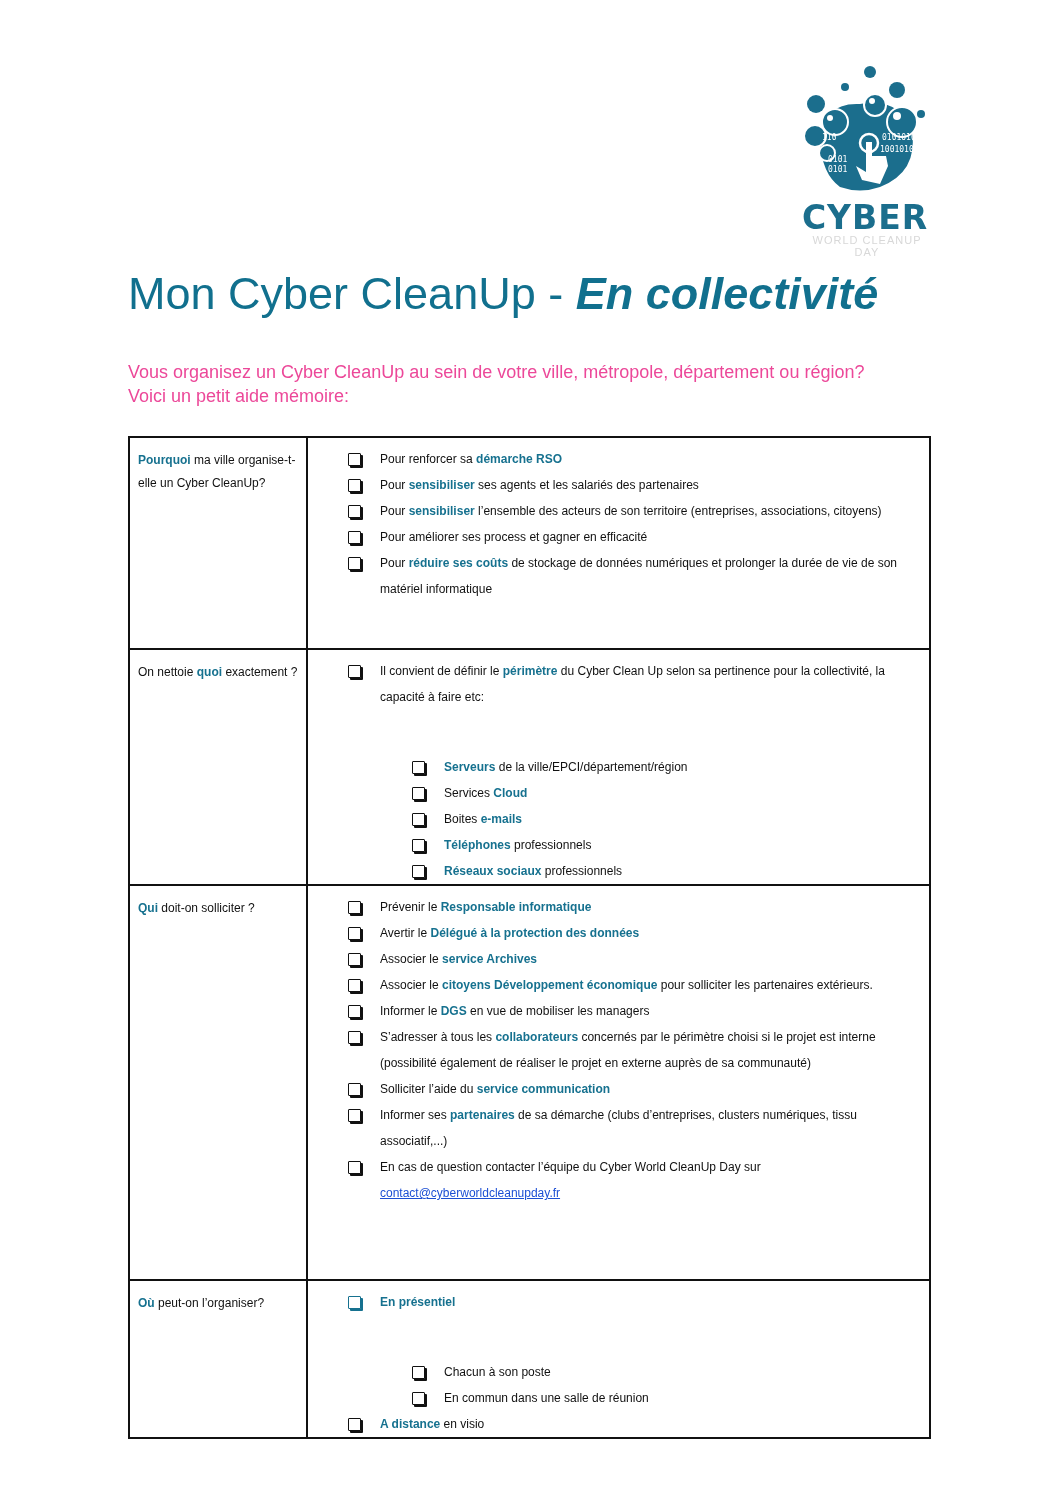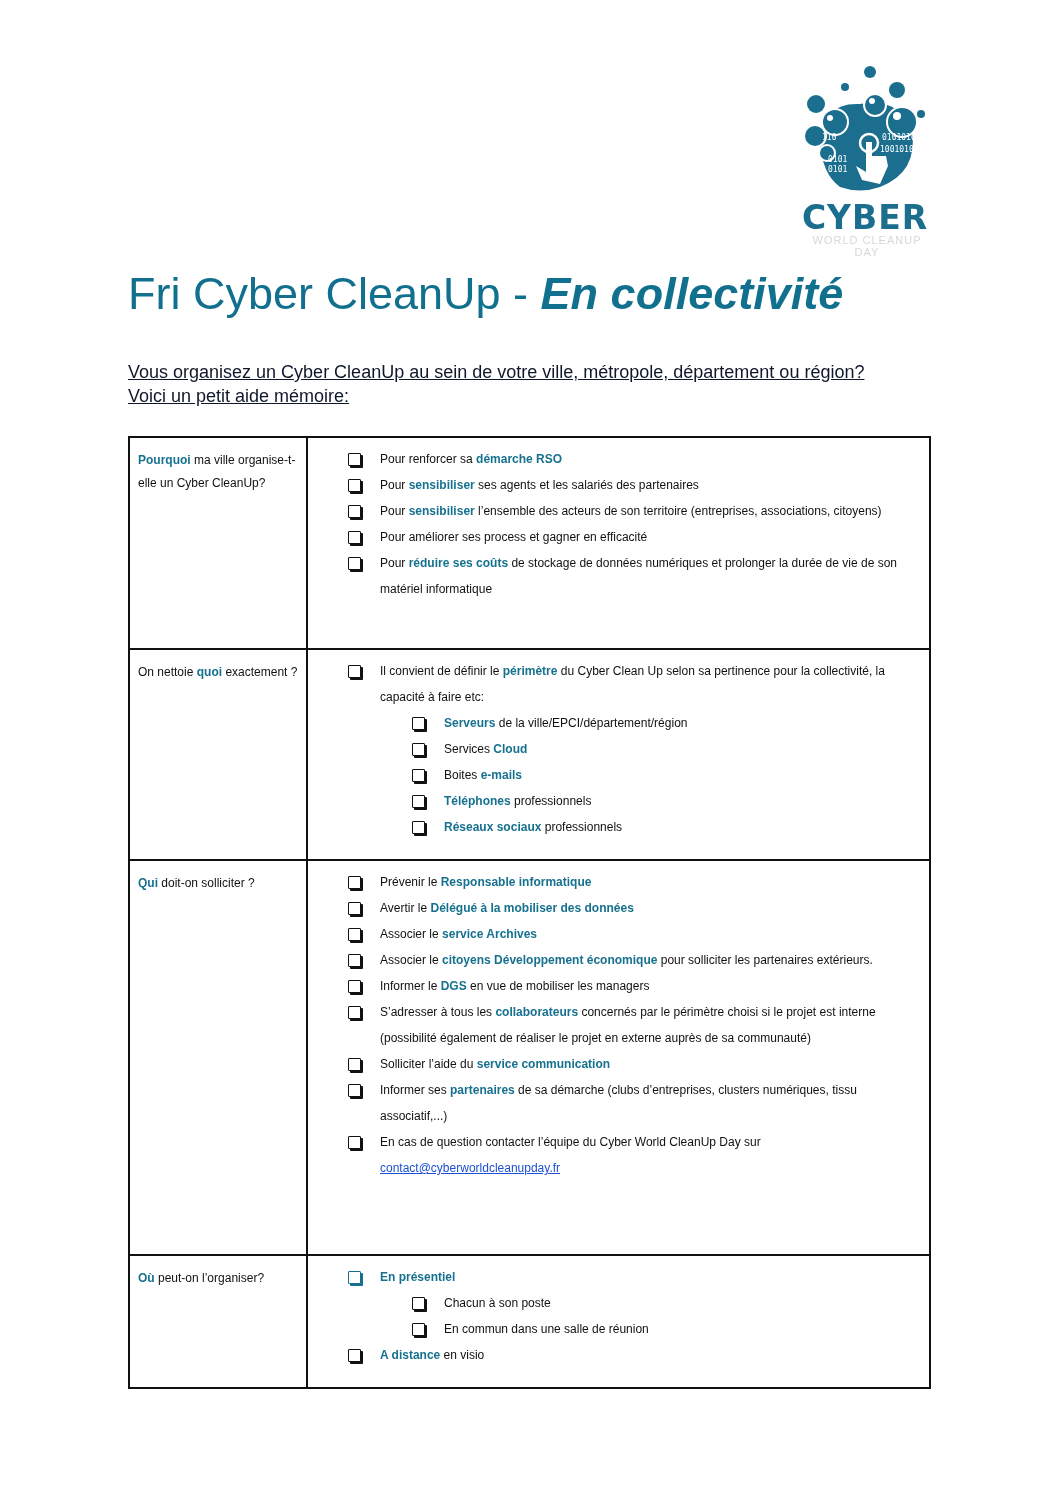--- a/index.html
+++ b/index.html
@@ -16,40 +16,40 @@
     .logo-sub {
       position: absolute; left: 6px; top: 172px; width: 122px; text-align: center;
       font-size: 11px; color: #d8d8d8; letter-spacing: 1px;
     }
     .title {
       position: absolute; left: 128px; top: 268px; margin: 0;
       font-size: 45px; font-weight: normal; color: #11708e; white-space: nowrap;
     }
     .title em { font-weight: bold; font-style: italic; }
     .intro {
-      position: absolute; left: 128px; top: 360px; font-size: 18px; line-height: 24px; color: #0f172a; text-decoration: underline;
+      position: absolute; left: 128px; top: 360px; font-size: 18px; line-height: 24px; color: #ec4899;
     }
     .intro p { margin: 0; }
     table.memo {
       position: absolute; left: 128px; top: 436px; width: 803px;
       border-collapse: collapse; font-size: 12px;
     }
     table.memo td { border: 2px solid #111; vertical-align: top; padding: 0; }
     td.q { width: 160px; padding: 11px 8px 0 8px !important; line-height: 23px; }
     td.a { padding: 8px 10px 0 40px !important; }
     .hl { color: #16718f; font-weight: bold; }
     ul.check { list-style: none; margin: 0; padding: 0; }
     ul.check li { position: relative; padding-left: 32px; line-height: 26px; }
     ul.check li .box {
       position: absolute; left: 0; top: 7px; width: 11px; height: 11px;
       border: 1.5px solid #111; border-radius: 1px;
       box-shadow: 2px 2px 0 #111; background: #fff;
     }
     ul.check li .box.teal { border-color: #16718f; box-shadow: 2px 2px 0 #16718f; }
-    ul.check ul.check { margin-left: 32px; }
+    ul.check ul.check { margin-left: 32px; margin-top: 44px; }
     a.mail { color: #1c4fd4; text-decoration: underline; }
     tr.r1 td { height: 199px; }
     tr.r2 td { height: 198px; }
     tr.r3 td { height: 382px; }
     tr.r4 td { height: 120px; }
   </style>
 </head>
 <body>
 
 <div class="logo">
@@ -73,21 +73,21 @@
     <text x="82" y="78" font-size="8" fill="#fff" font-family="DejaVu Sans Mono, monospace">0101010</text>
     <text x="80" y="90" font-size="8" fill="#fff" font-family="DejaVu Sans Mono, monospace">1001010</text>
     <text x="28" y="100" font-size="8" fill="#fff" font-family="DejaVu Sans Mono, monospace">0101</text>
     <text x="28" y="110" font-size="8" fill="#fff" font-family="DejaVu Sans Mono, monospace">0101</text>
     <text x="22" y="78" font-size="8" fill="#fff" font-family="DejaVu Sans Mono, monospace">110</text>
   </svg>
   <div class="logo-word">CYBER</div>
   <div class="logo-sub">WORLD CLEANUP DAY</div>
 </div>
 
-<h1 class="title"><span>Fri Cyber CleanUp - </span><em>En collectivité</em></h1>
+<h1 class="title"><span>Mon Cyber CleanUp - </span><em>En collectivité</em></h1>
 
 <div class="intro">
   <p>Vous organisez un Cyber CleanUp au sein de votre ville, métropole, département ou région?</p>
   <p>Voici un petit aide mémoire:</p>
 </div>
 
 <table class="memo">
 
   <tbody>
       <tr class="r1">
@@ -124,21 +124,21 @@
     </td>
   </tr>
 
   <tr class="r3">
     <td class="q">
       <span class="hl">Qui</span><span> doit-on solliciter ?</span>
     </td>
     <td class="a">
       <ul class="check">
         <li><span class="box"></span><span>Prévenir le </span><span class="hl">Responsable informatique</span></li>
-        <li><span class="box"></span><span>Avertir le </span><span class="hl">Délégué à la mobiliser des données</span></li>
+        <li><span class="box"></span><span>Avertir le </span><span class="hl">Délégué à la protection des données</span></li>
         <li><span class="box"></span><span>Associer le </span><span class="hl">service Archives</span></li>
         <li><span class="box"></span><span>Associer le </span><span class="hl">citoyens Développement économique</span><span> pour solliciter les partenaires extérieurs.</span></li>
         <li><span class="box"></span><span>Informer le </span><span class="hl">DGS</span><span> en vue de mobiliser les managers</span></li>
         <li><span class="box"></span><span>S’adresser à tous les </span><span class="hl">collaborateurs</span><span> concernés par le périmètre choisi si le projet est interne (possibilité également de réaliser le projet en externe auprès de sa communauté)</span></li>
         <li><span class="box"></span><span>Solliciter l’aide du </span><span class="hl">service communication</span></li>
         <li><span class="box"></span><span>Informer ses </span><span class="hl">partenaires</span><span> de sa démarche (clubs d’entreprises, clusters numériques, tissu associatif,...)</span></li>
         <li><span class="box"></span><span>En cas de question contacter l’équipe du Cyber World CleanUp Day sur </span><a class="mail">contact@cyberworldcleanupday.fr</a></li>
       </ul>
     </td>
   </tr>

